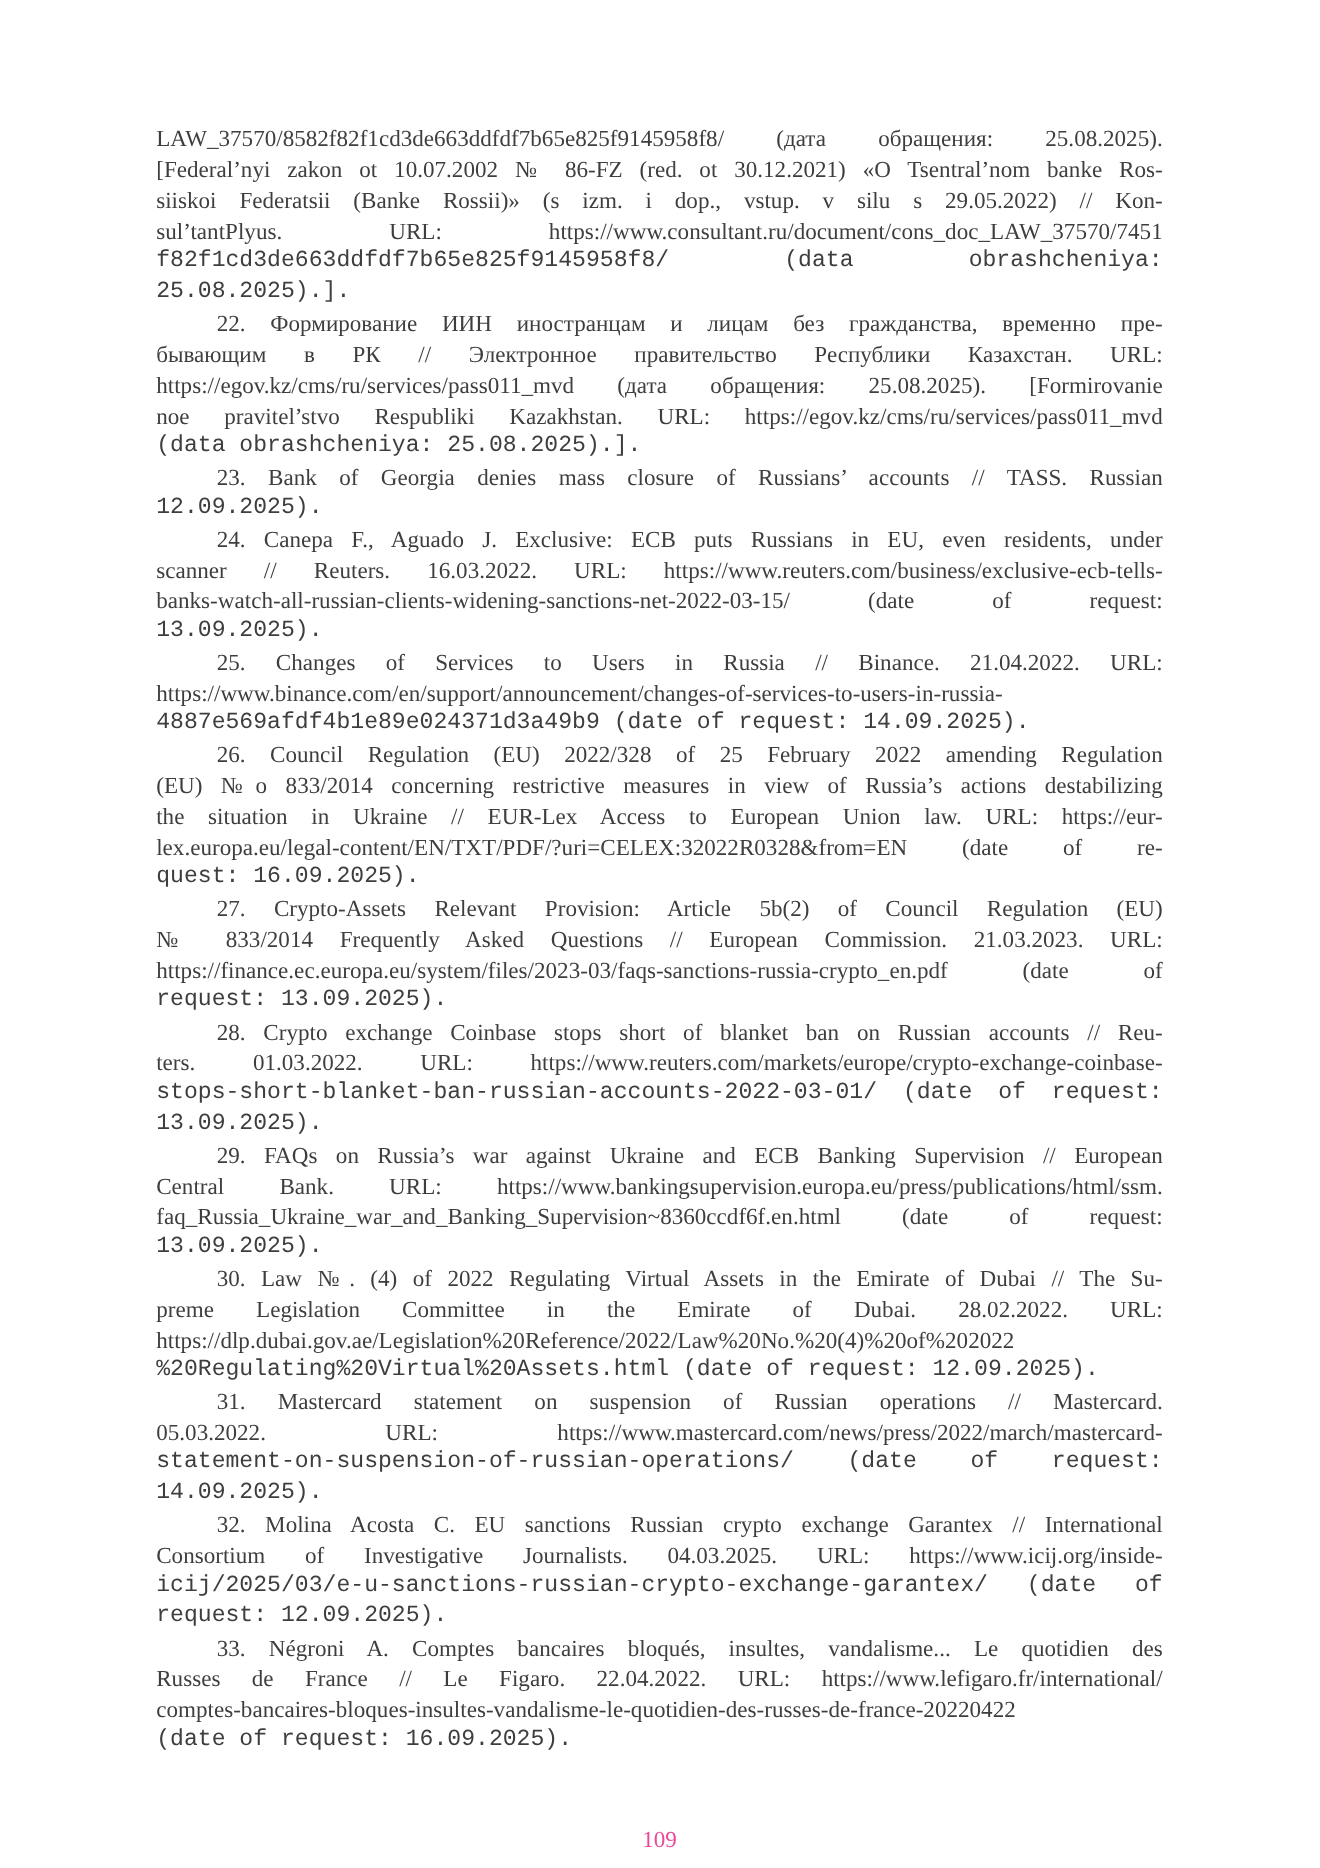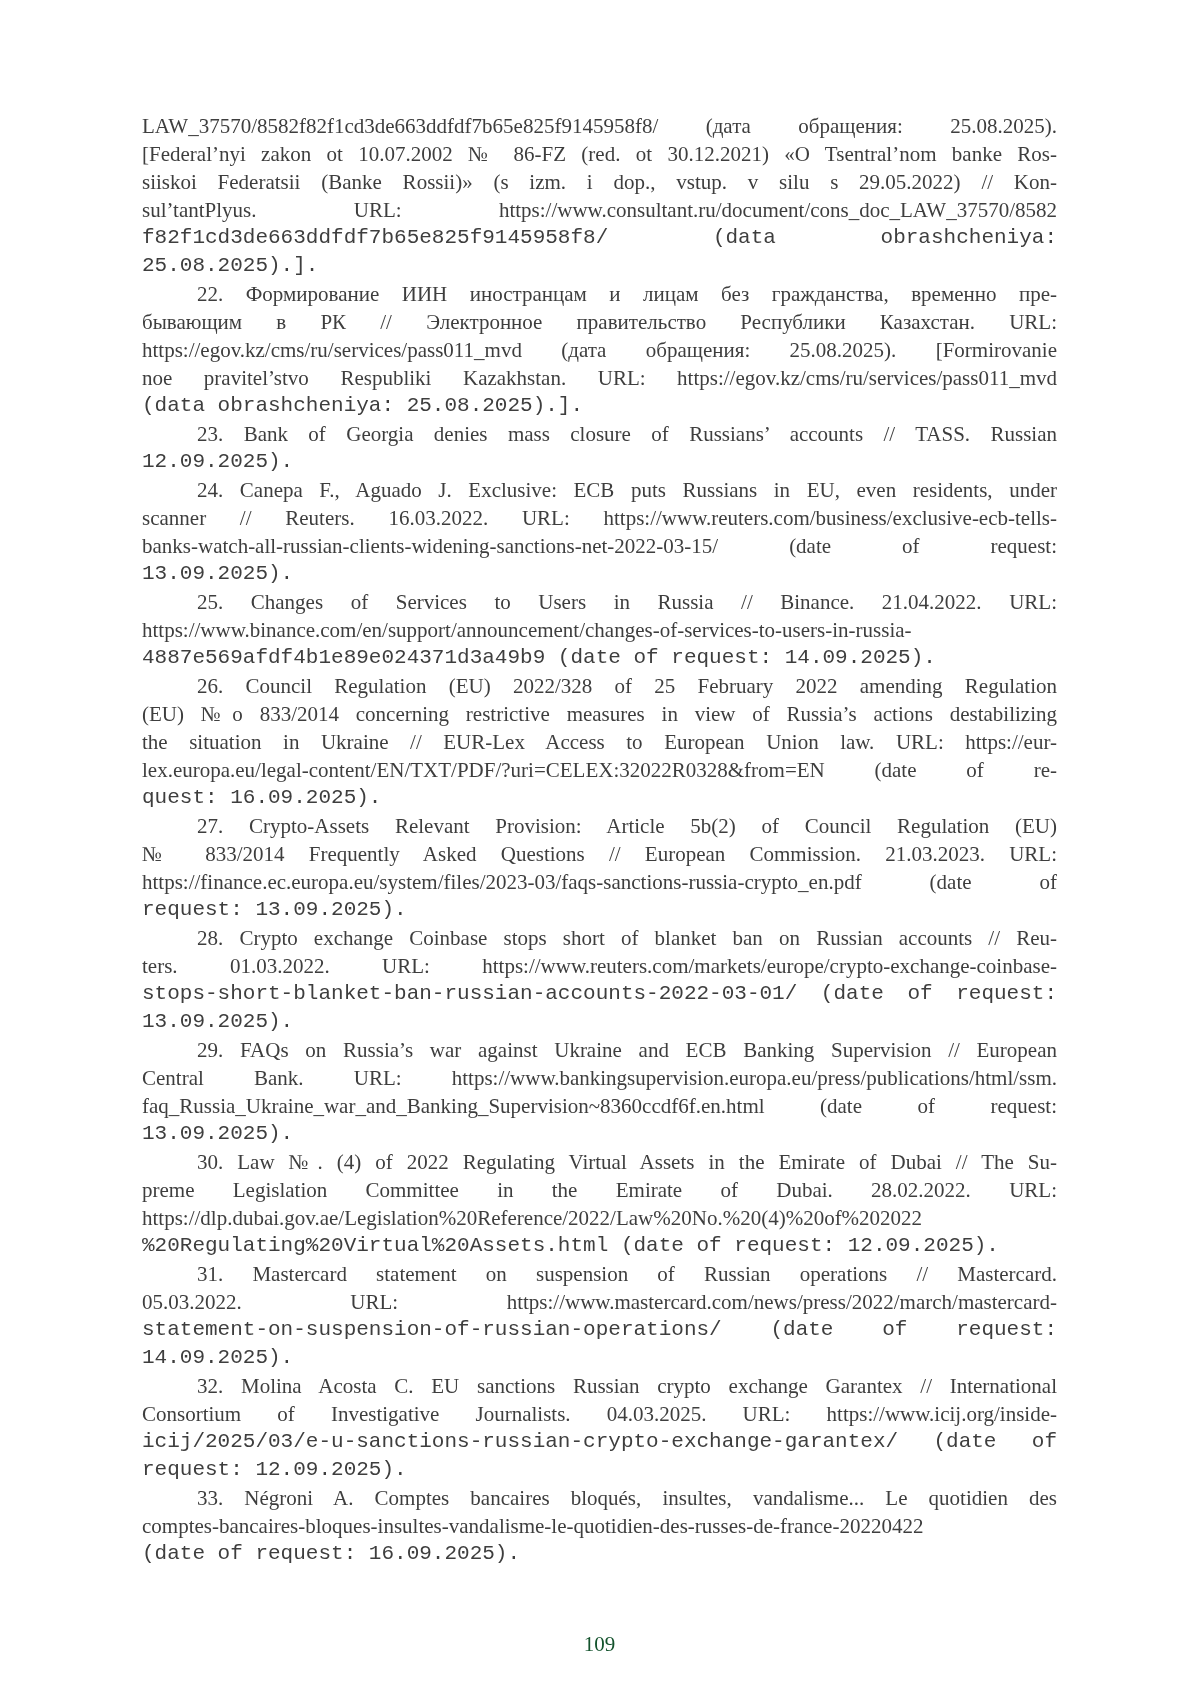--- a/index.html
+++ b/index.html
@@ -37,33 +37,33 @@
     font-family: Liberation Serif, serif;
   }
   .line.last {
     text-align-last: left;
     font-family: Liberation Mono, monospace;
   }
   .page-number {
     margin-top: 62px;
     text-align: center;
     width: 915px;
-    color: #14532d;
+    color: #ec4899;
   }
 </style>
 </head>
 <body>
 
 <div class="page">
   <div class="text-block">
       <div class="para">
         <div class="line">LAW_37570/8582f82f1cd3de663ddfdf7b65e825f9145958f8/ (дата обращения: 25.08.2025).</div>
         <div class="line">[Federal’nyi zakon ot 10.07.2002 № 86-FZ (red. ot 30.12.2021) «O Tsentral’nom banke Ros-</div>
         <div class="line">siiskoi Federatsii (Banke Rossii)» (s izm. i dop., vstup. v silu s 29.05.2022) // Kon-</div>
-        <div class="line">sul’tantPlyus. URL: https://www.consultant.ru/document/cons_doc_LAW_37570/8582</div>
+        <div class="line">sul’tantPlyus. URL: https://www.consultant.ru/document/cons_doc_LAW_37570/7451</div>
         <div class="line last">f82f1cd3de663ddfdf7b65e825f9145958f8/ (data obrashcheniya: 25.08.2025).].</div>
       </div>
       <div class="para">
         <div class="line indent">22. Формирование ИИН иностранцам и лицам без гражданства, временно пре-</div>
         <div class="line">бывающим в РК // Электронное правительство Республики Казахстан. URL:</div>
         <div class="line">https://egov.kz/cms/ru/services/pass011_mvd (дата обращения: 25.08.2025). [Formirovanie</div>
         <div class="line">noe pravitel’stvo Respubliki Kazakhstan. URL: https://egov.kz/cms/ru/services/pass011_mvd</div>
         <div class="line last">(data obrashcheniya: 25.08.2025).].</div>
       </div>
       <div class="para">
@@ -116,18 +116,19 @@
         <div class="line">05.03.2022. URL: https://www.mastercard.com/news/press/2022/march/mastercard-</div>
         <div class="line last">statement-on-suspension-of-russian-operations/ (date of request: 14.09.2025).</div>
       </div>
       <div class="para">
         <div class="line indent">32. Molina Acosta C. EU sanctions Russian crypto exchange Garantex // International</div>
         <div class="line">Consortium of Investigative Journalists. 04.03.2025. URL: https://www.icij.org/inside-</div>
         <div class="line last">icij/2025/03/e-u-sanctions-russian-crypto-exchange-garantex/ (date of request: 12.09.2025).</div>
       </div>
       <div class="para">
         <div class="line indent">33. Négroni A. Comptes bancaires bloqués, insultes, vandalisme... Le quotidien des</div>
+        <div class="line">Russes de France // Le Figaro. 22.04.2022. URL: https://www.lefigaro.fr/international/</div>
         <div class="line">comptes-bancaires-bloques-insultes-vandalisme-le-quotidien-des-russes-de-france-20220422</div>
         <div class="line last">(date of request: 16.09.2025).</div>
       </div>
     </div>
   <div class="page-number">109</div>
 </div>
 
 </body></html>

